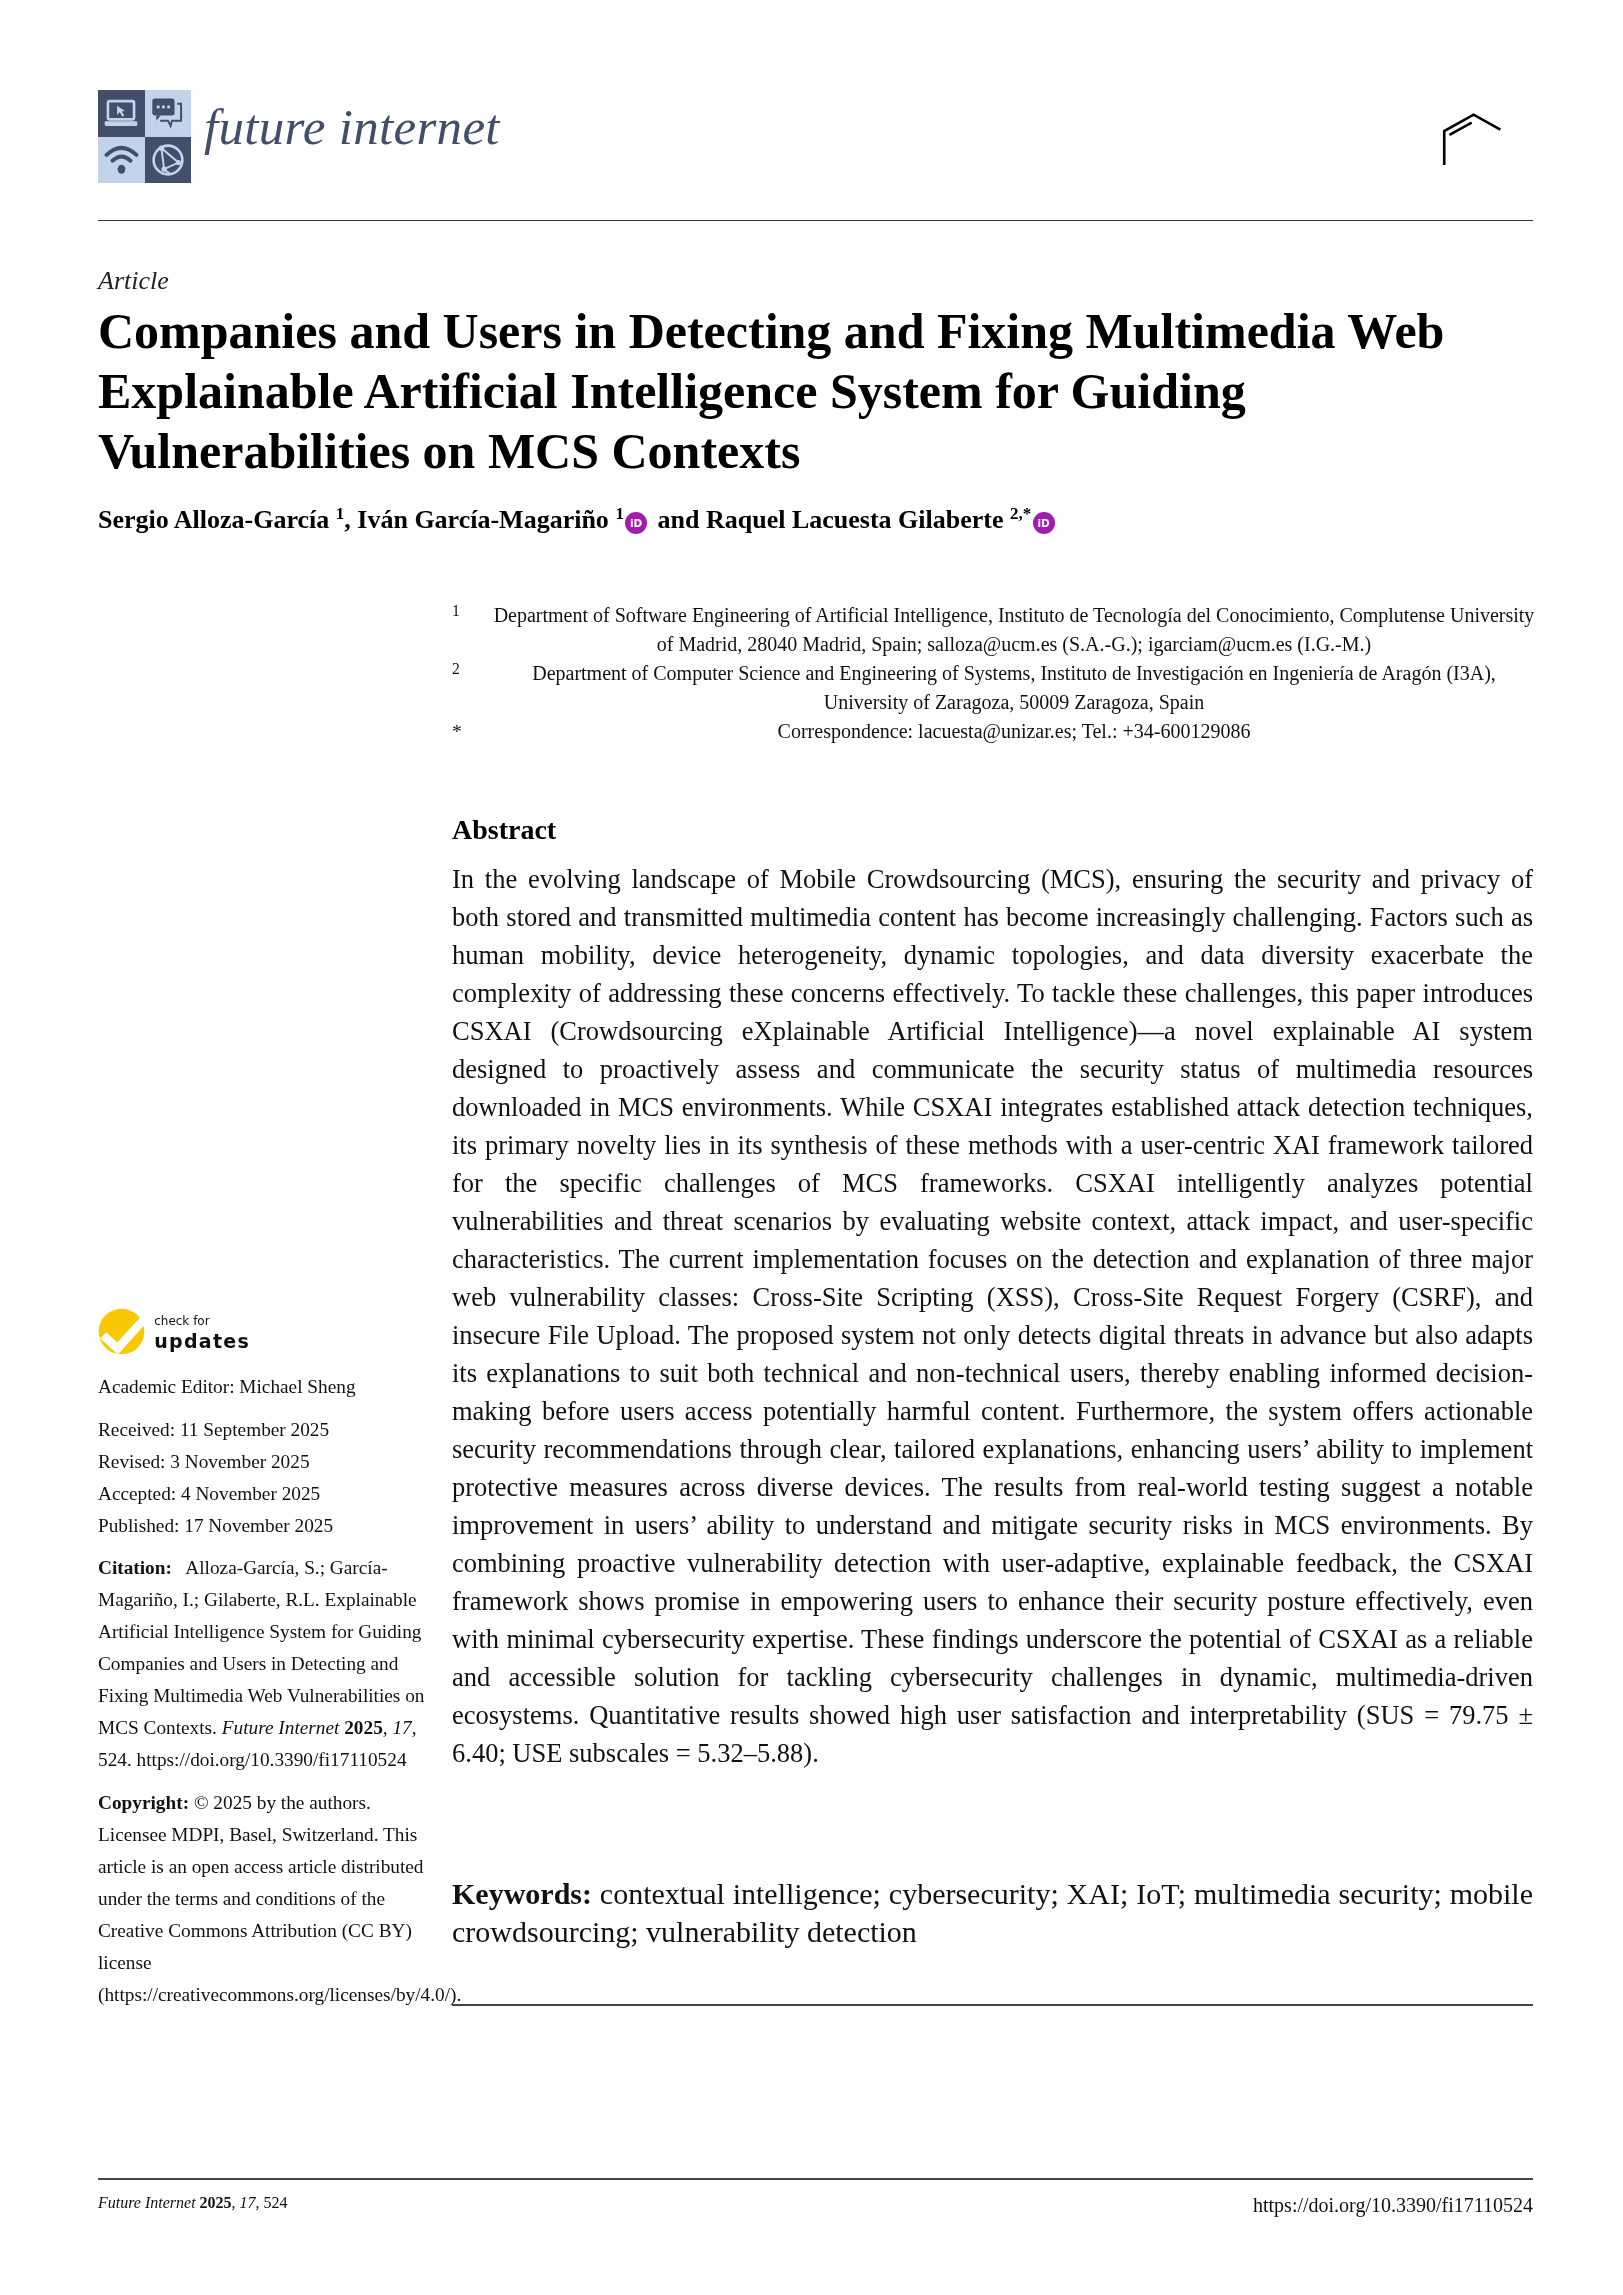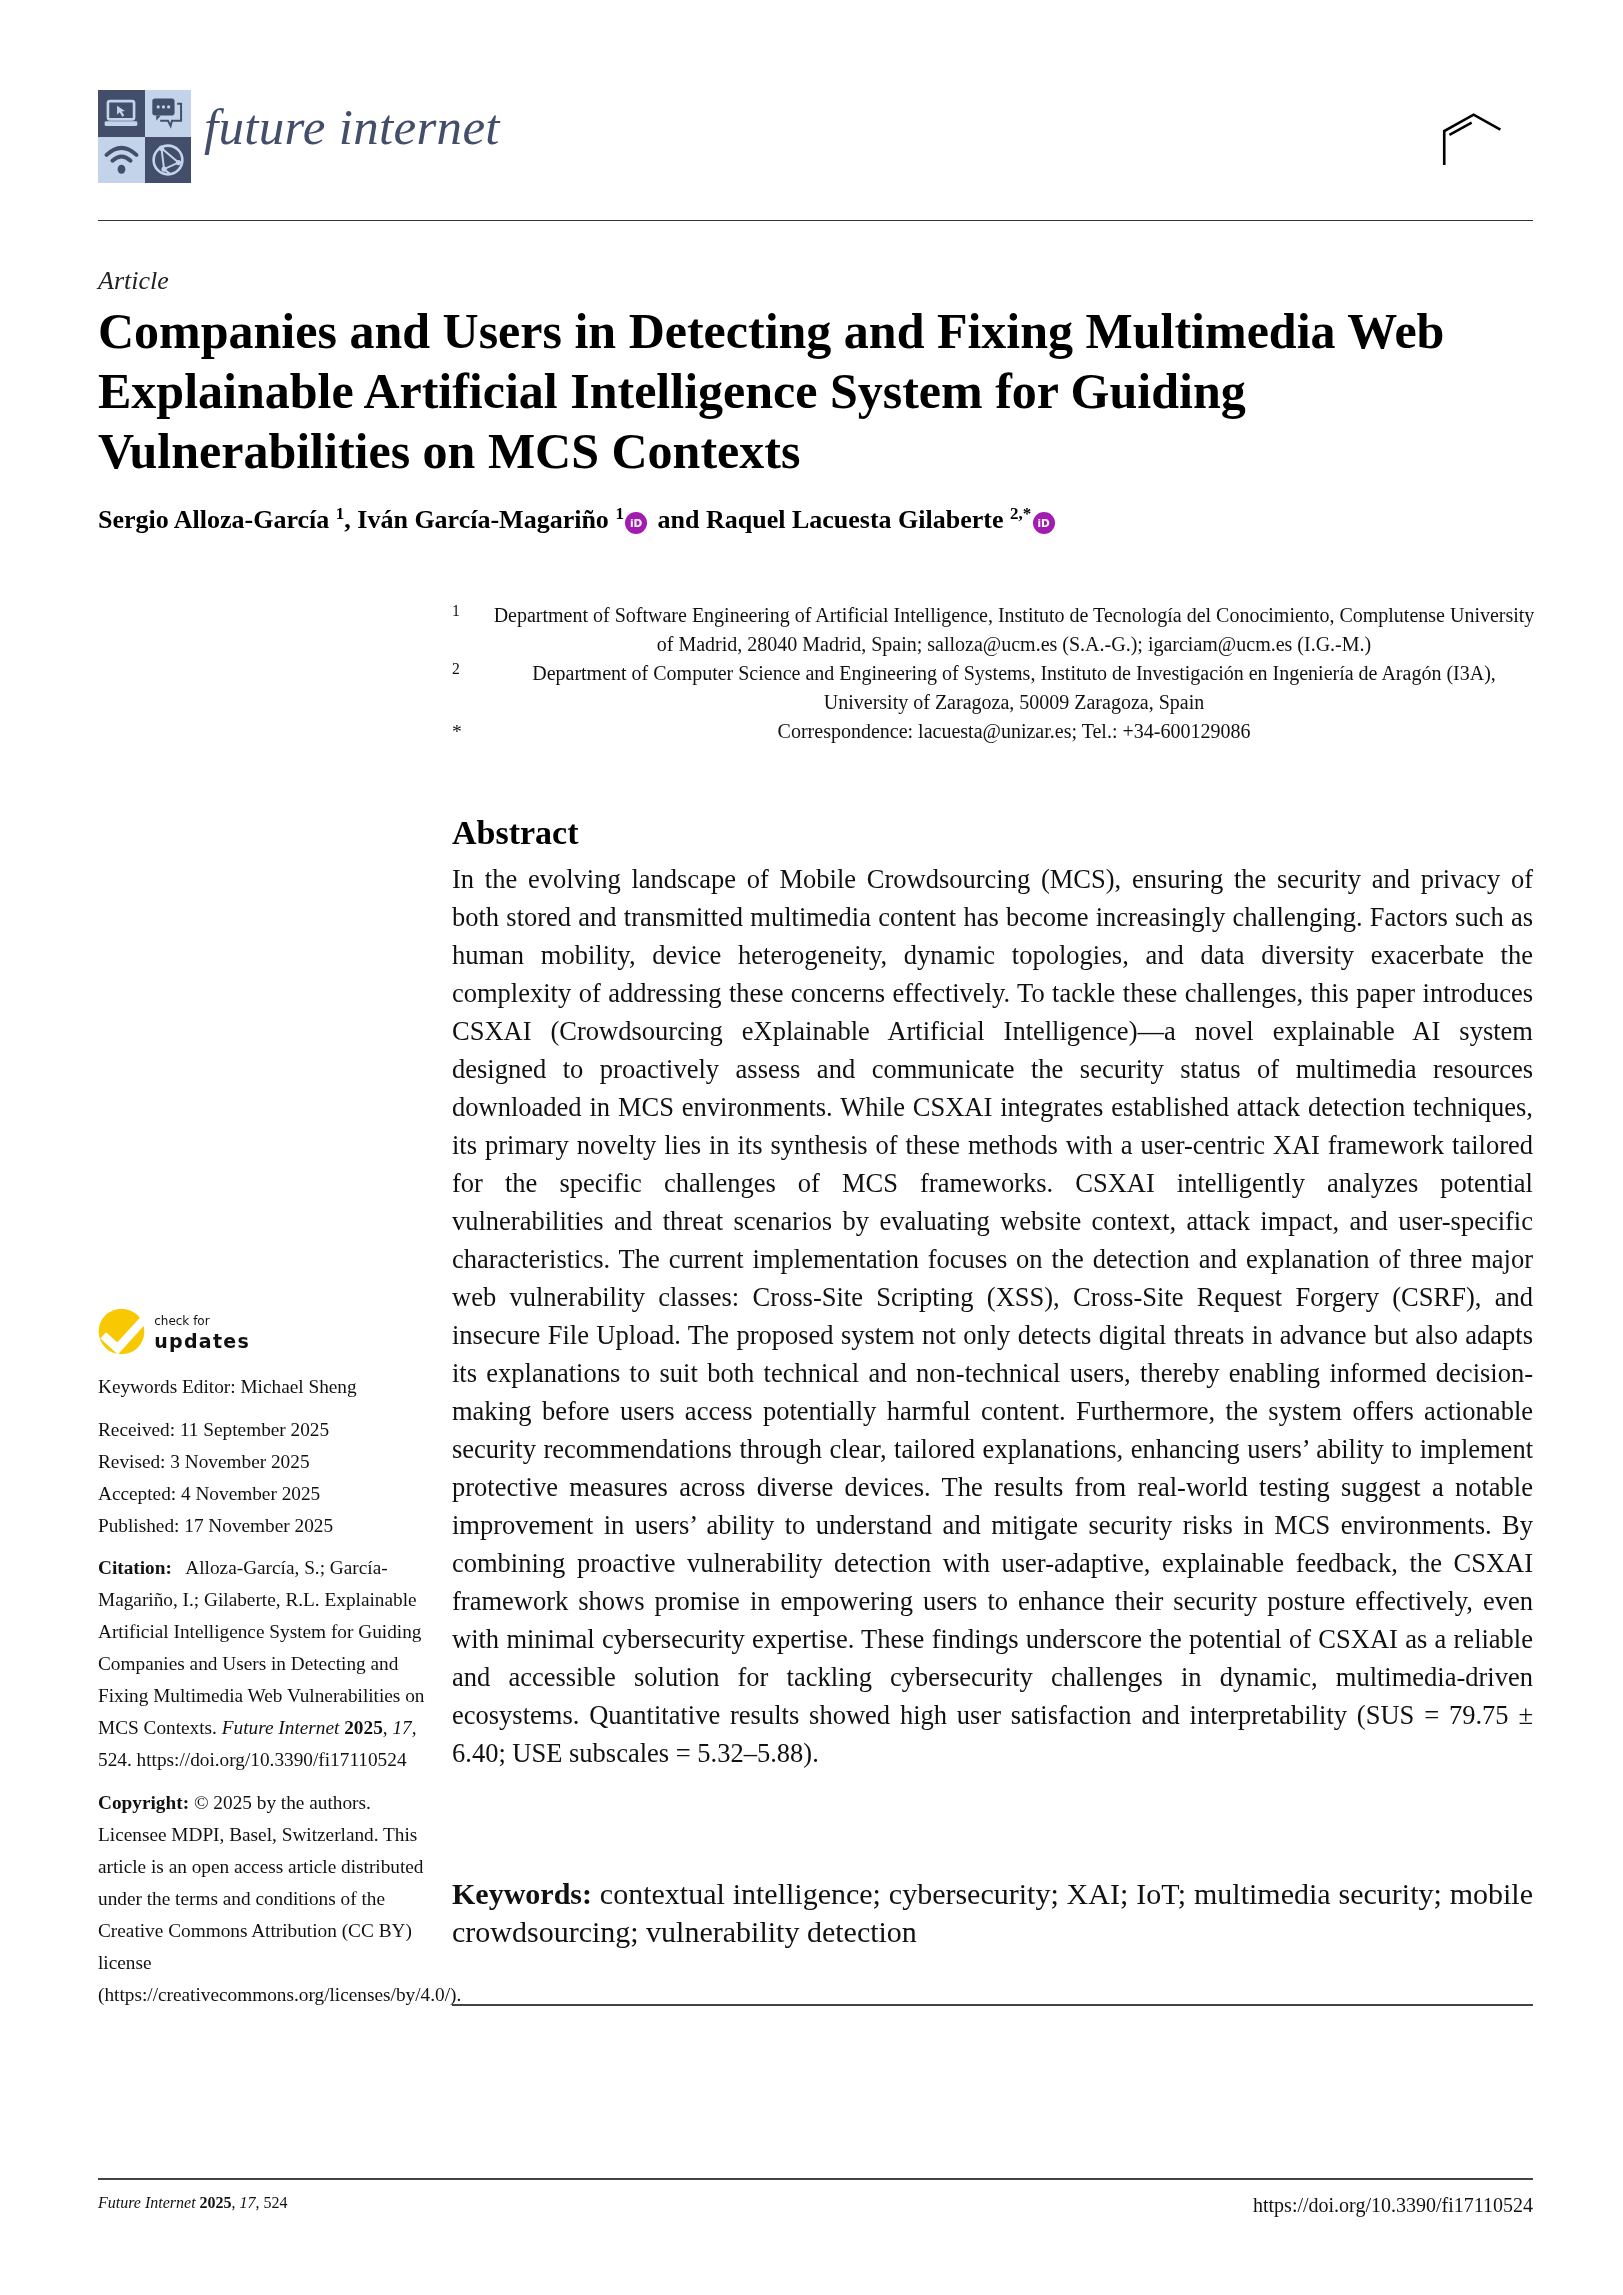--- a/index.html
+++ b/index.html
@@ -27,21 +27,21 @@
     .orcid { display: inline-block; width: 22px; height: 22px; border-radius: 50%; background: #a21caf; color: #fff; font-family: "DejaVu Sans", sans-serif; font-size: 10.5px; font-weight: bold; line-height: 22px; text-align: center; vertical-align: 1.3px; margin: 0 3.9px 0 1.3px; }
 
     
     #affiliations { left: 452px; top: 601px; width: 1087px; font-family: "Liberation Serif", serif; font-size: 20px; line-height: 29px; color: #111; }
     .aff { display: flex; }
     .aff .mk { width: 37px; flex: none; font-size: 15.7px; line-height: 19.6px; }
     .aff .mk.star { font-size: 19.6px; line-height: 29px; }
     .aff .tx { flex: 1; text-align: center; }
 
     
-    #abstract-heading { left: 452px; top: 814px; font-family: "Liberation Serif", serif; font-weight: bold; font-size: 34px; color: #000; }
+    #abstract-heading { left: 452px; top: 814px; font-family: "Liberation Serif", serif; font-weight: bold; font-size: 28px; color: #000; }
     #abstract-body { left: 452px; top: 860px; width: 1081px; font-family: "Liberation Serif", serif; font-size: 26.5px; line-height: 38px; color: #111; text-align: justify; hyphens: manual; }
     #keywords { left: 452px; top: 1875px; width: 1081px; font-family: "Liberation Serif", serif; font-size: 30px; line-height: 38px; color: #111; text-align: justify; }
     #keywords b { font-weight: bold; }
     .rule-keywords { left: 452px; top: 2004px; width: 1081px; height: 2px; background: #444; }
 
     
     #check-updates { left: 98px; top: 1308px; display: flex; align-items: center; }
     #check-badge { width: 47px; height: 47px; }
     #check-text { margin-left: 9.2px; font-family: "DejaVu Sans", sans-serif; line-height: 19.6px; color: #111; }
     #check-text .l1 { font-size: 12px; }
@@ -204,21 +204,21 @@
     <circle cx="36" cy="36" r="35" fill="#f8c903"></circle>
     <path d="M8 42 L30 62 L70 18" fill="none" stroke="#ffffff" stroke-width="13"></path>
   </svg>
   <div id="check-text">
     <div class="l1">check for</div>
     <div class="l2">updates</div>
   </div>
 </div>
 
 <div id="sidebar" class="abs">
-  <div class="para">Keywords Editor: Michael Sheng</div>
+  <div class="para">Academic Editor: Michael Sheng</div>
   <div class="gap"></div>
   <div class="para">Received: 11 September 2025</div>
   <div class="para">Revised: 3 November 2025</div>
   <div class="para">Accepted: 4 November 2025</div>
   <div class="para">Published: 17 November 2025</div>
   <div class="gap"></div>
   <div class="para">
     <b>Citation:</b>&nbsp;&nbsp;
     <span>Alloza-García, S.; García-Magariño, I.; Gilaberte, R.L. Explainable Artificial Intelligence System for Guiding Companies and Users in Detecting and Fixing Multimedia Web Vulnerabilities on MCS Contexts.</span>
     <i>Future Internet</i>

